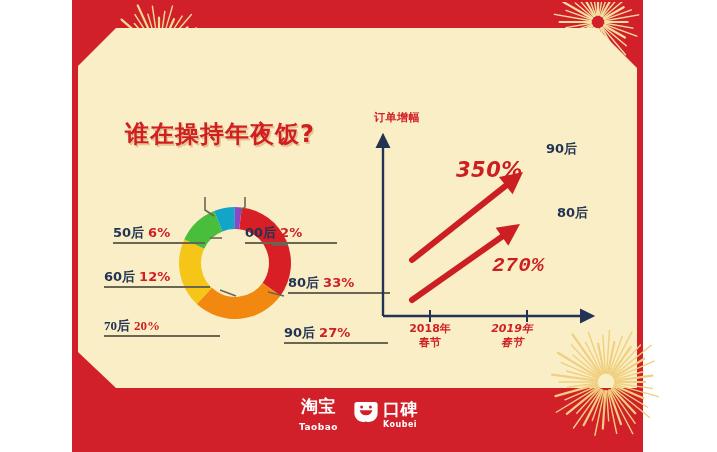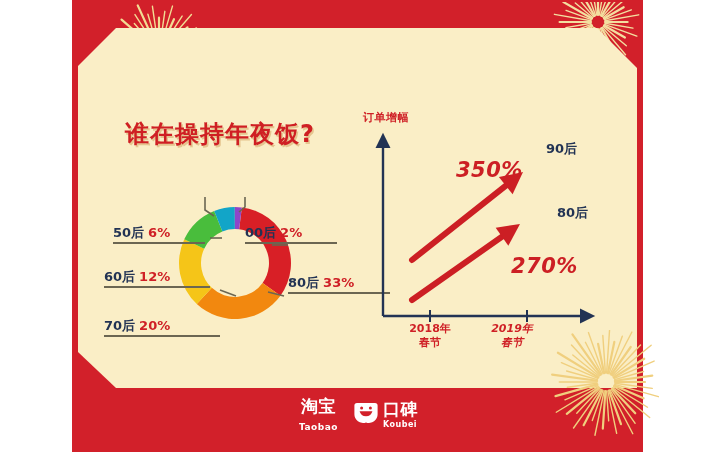--- a/index.html
+++ b/index.html
@@ -122,21 +122,21 @@
     height: 2px;
     background: #6b6652;
     margin-top: 2px;
   }
   .pie-label.right .rule { margin-left: 0; }
 
   #label-50 { left: 113px; top: 184px; }
   #label-50 .rule { width: 92px; }
   #label-60 { left: 104px; top: 228px; }
   #label-60 .rule { width: 106px; }
-  #label-70 { left: 104px; top: 277px; }
+  #label-70 { left: 104px; top: 277px; font-family: Liberation Serif, serif; }
   #label-70 .rule { width: 116px; }
   #label-00 { left: 245px; top: 184px; }
   #label-00 .rule { width: 92px; }
   #label-80 { left: 288px; top: 234px; }
   #label-80 .rule { width: 102px; }
   #label-90 { left: 284px; top: 284px; }
   #label-90 .rule { width: 104px; }
 
   
   #leaders { position: absolute; left: 0; top: 0; width: 717px; height: 452px; pointer-events: none; }
@@ -150,34 +150,34 @@
     height: 250px;
   }
   .axis-caption {
     position: absolute;
     font-size: 11px;
     font-weight: bold;
     color: #cf2026;
     white-space: nowrap;
     letter-spacing: 0.5px;
   }
-  #y-axis-caption { left: 363px; top: 110px; }
+  #y-axis-caption { left: 374px; top: 110px; }
 
   .growth-pct {
     position: absolute;
     font-size: 21px;
     font-weight: bold;
     color: #cc1f24;
     white-space: nowrap;
     font-style: italic;
     letter-spacing: 0.5px;
     margin-left: 28px;
   }
   #pct-350 { left: 428px; top: 158px; }
-  #pct-270 { left: 483px; top: 254px; }
+  #pct-270 { left: 464px; top: 254px; font-family: Liberation Mono, monospace; }
 
   .growth-series-label {
     position: absolute;
     font-size: 13px;
     font-weight: bold;
     color: #223354;
     white-space: nowrap;
   }
   #series-90 { left: 546px; top: 140px; }
   #series-80 { left: 557px; top: 204px; }
@@ -209,21 +209,21 @@
     display: flex;
     flex-direction: column;
     align-items: center;
     color: #ffffff;
     line-height: 1;
   }
   .logo-taobao .cn { font-size: 17px; font-weight: bold; letter-spacing: 0.5px; }
   .logo-taobao .en { font-size: 9px; font-weight: bold; margin-top: 8px; letter-spacing: 0.5px; }
   .logo-koubei {
     display: flex;
-    align-items: center;
+    align-items: flex-start;
     gap: 5px;
   }
   .logo-koubei .kb-text {
     display: flex;
     flex-direction: column;
     color: #ffffff;
     line-height: 1;
   }
   .logo-koubei .cn { font-size: 17px; font-weight: bold; letter-spacing: 0.5px; }
   .logo-koubei .en { font-size: 8px; font-weight: bold; margin-top: 3px; letter-spacing: 0.5px; }
@@ -423,20 +423,24 @@
     <span class="rule"></span>
   </div>
   <div class="pie-label right" id="label-00">
     <span><span class="gen">00后</span><span class="pct">2%</span></span>
     <span class="rule"></span>
   </div>
   <div class="pie-label right" id="label-80">
     <span><span class="gen">80后</span><span class="pct">33%</span></span>
     <span class="rule"></span>
   </div>
+  <div class="pie-label right" id="label-90">
+    <span><span class="gen">90后</span><span class="pct">27%</span></span>
+    <span class="rule"></span>
+  </div>
 
   <div class="axis-caption" id="y-axis-caption">订单增幅</div>
 
   <div id="growth-wrap">
     <svg width="250" height="250" viewBox="0 0 250 250">
       <defs>
         <marker id="navy-arrow" markerWidth="7" markerHeight="7" refX="1" refY="3.2" orient="auto">
           <path d="M0,0 L6.5,3.2 L0,6.4 z" fill="#223354"></path>
         </marker>
       </defs>

